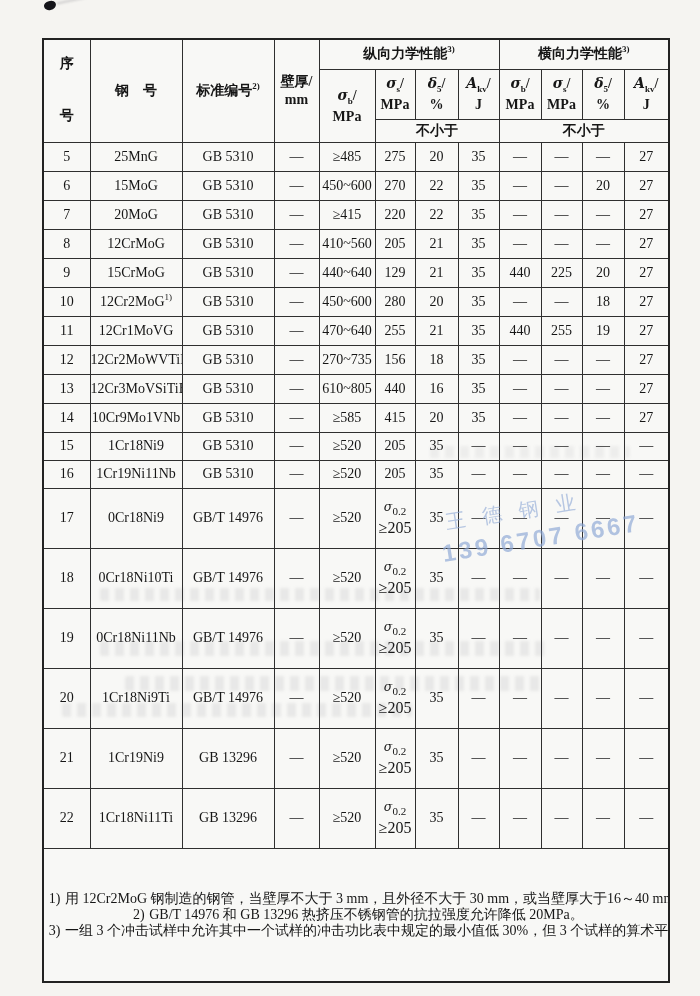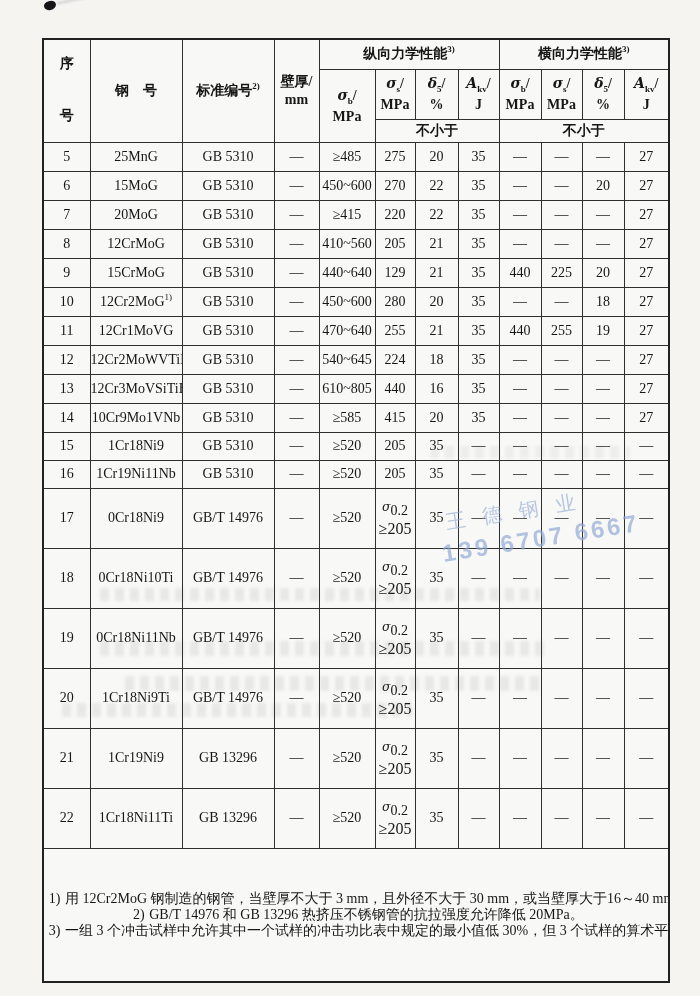--- a/index.html
+++ b/index.html
@@ -36,21 +36,21 @@
   .two-line div{line-height:1.3;}
   sup{font-size:9px;vertical-align:super;line-height:0;}
   .gk{font-style:italic;font-family:"DejaVu Serif","Liberation Serif",serif;}
   .sym-cell sub{font-size:9px;}
   .sym-cell .unit{display:block;margin-top:3px;}
   tbody tr{height:29px;}
   tbody tr.short{height:28px;}
   tbody tr.tall{height:60px;}
   tbody td{font-size:14px;}
   td .ss2{display:block;font-size:12.5px;line-height:1.25;}
-  td .ss2 sub{font-size:14px;}
+  td .ss2 sub{font-size:11px;}
   td .ssb{display:block;font-size:16px;line-height:1.25;}
   
   td.notes-cell{
     height:132px;vertical-align:top;text-align:left;white-space:normal;
     padding:7px 14px 0 41px;font-size:13px;line-height:25px;font-weight:500;
   }
   .note{padding-left:21px;}
   .note .nm{display:inline-block;width:21px;margin-left:-21px;}
   
   .watermark{position:absolute;left:447px;top:494px;transform:rotate(-9deg);pointer-events:none;
@@ -237,22 +237,22 @@
           <td>440</td>
           <td>255</td>
           <td>19</td>
           <td>27</td>
         </tr>
         <tr>
           <td>12</td>
           <td>12Cr2MoWVTiB</td>
           <td>GB 5310</td>
           <td>—</td>
-          <td>540~645</td>
-          <td><span class="">224</span></td>
+          <td>270~735</td>
+          <td><span class="">156</span></td>
           <td>18</td>
           <td>35</td>
           <td>—</td>
           <td>—</td>
           <td>—</td>
           <td>27</td>
         </tr>
         <tr>
           <td>13</td>
           <td>12Cr3MoVSiTiB</td>

